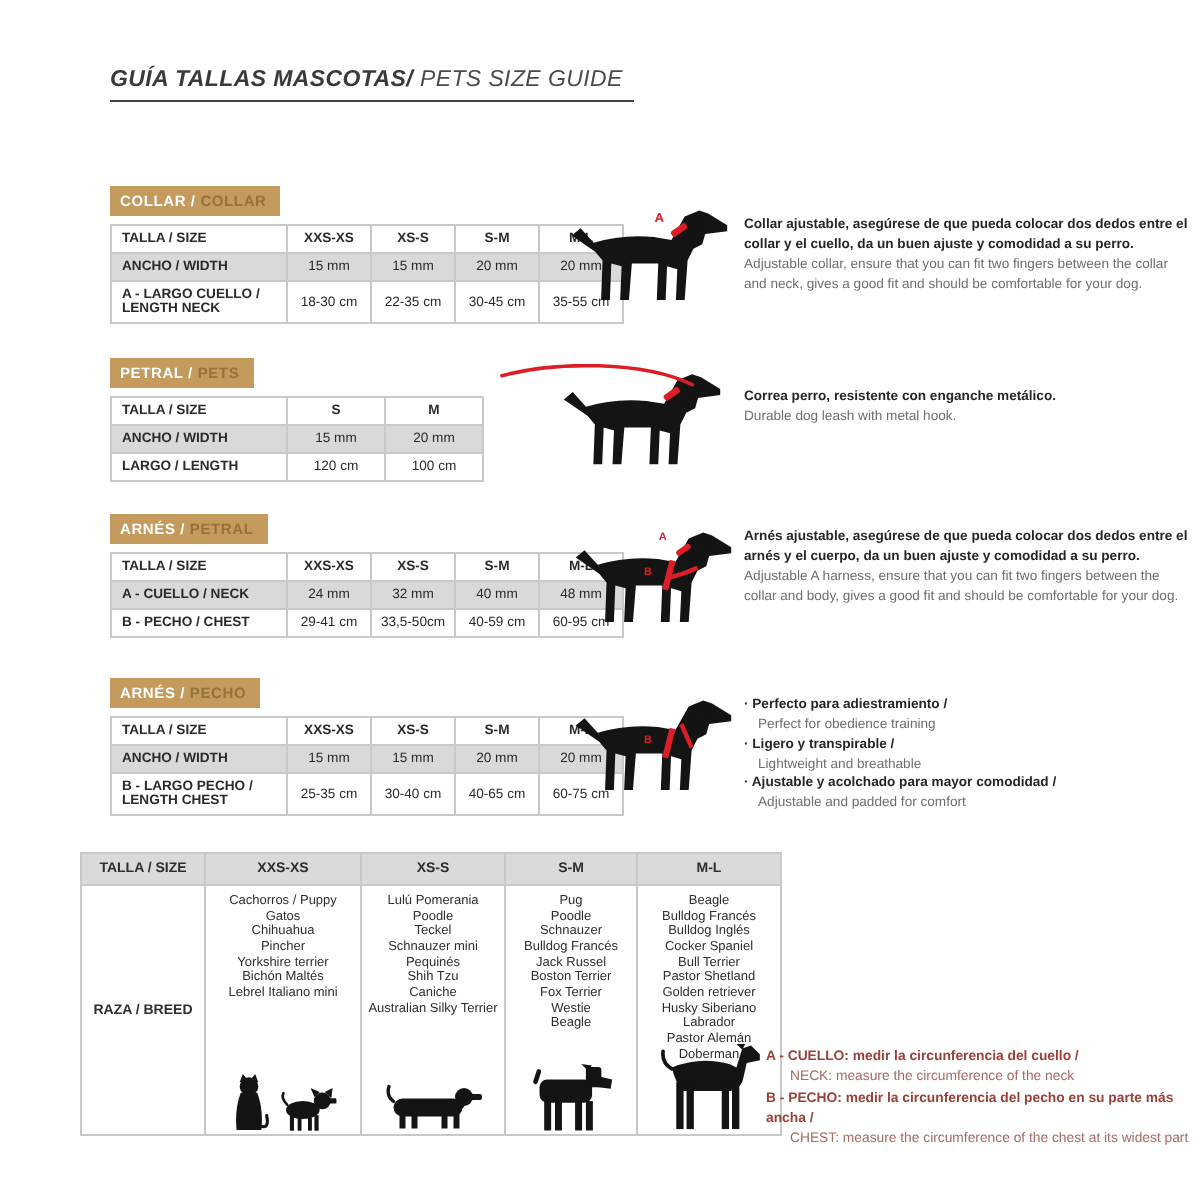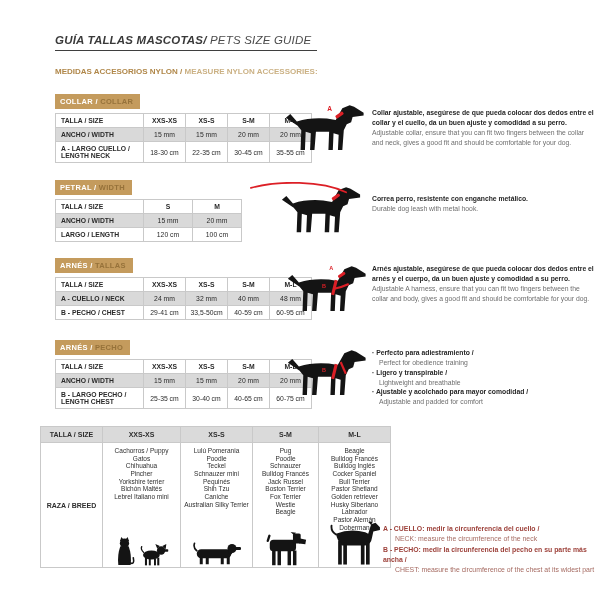--- a/index.html
+++ b/index.html
@@ -57,21 +57,20 @@
     <defs>
       <g id="sym-dog">
         <path d="M8 24 L14 19 L23 29 Q42 23 64 25 L76 27 L85 11 L95 7 L101 9 L114 17 L114 21 L99 23 L97 30 L91 33 L87 41 L85 68 L79 68 L80 47 L73 45 L72 68 L66 68 L67 43 L49 43 L47 68 L41 68 L42 45 L35 43 L34 68 L28 68 L29 41 L24 35 Z"></path>
         <ellipse cx="93" cy="17" rx="4.5" ry="8" transform="rotate(12 93 17)"></ellipse>
       </g>
     </defs>
   </svg>
 
   <div class="title"><b>GUÍA TALLAS MASCOTAS/</b><span class="en"> PETS SIZE GUIDE</span></div>
 
-  <div class="subtitle"><span>MEDIDAS ACCESORIOS NYLON / </span><span class="en">MEASURE NYLON ACCESSORIES:</span></div>
 
   <div class="sec" style="top:90px">
     <div class="badge"><span>COLLAR / </span><span class="en">COLLAR</span></div>
     <table class="spec">
       <tbody>
           <tr>
         <th class="lbl">TALLA / SIZE</th>
         <th class="v">XXS-XS</th>
         <th class="v">XS-S</th>
         <th class="v">S-M</th>
@@ -102,21 +101,21 @@
       <text x="71" y="15" text-anchor="end" font-size="9" font-weight="bold" fill="#DC1F26">A</text>
     </svg>
   </div>
 
   <div class="desc" style="top:108px">
     <span class="es">Collar ajustable, asegúrese de que pueda colocar dos dedos entre el collar y el cuello, da un buen ajuste y comodidad a su perro.</span>
     <span class="en">Adjustable collar, ensure that you can fit two fingers between the collar and neck, gives a good fit and should be comfortable for your dog.</span>
   </div>
 
   <div class="sec" style="top:176px">
-    <div class="badge"><span>PETRAL / </span><span class="en">WIDTH</span></div>
+    <div class="badge"><span>PETRAL / </span><span class="en">PETS</span></div>
     <table class="spec two">
       <tbody>
           <tr>
         <th class="lbl">TALLA / SIZE</th>
         <th class="v">S</th>
         <th class="v">M</th>
       </tr>
       <tr class="shade">
         <td class="lbl">ANCHO / WIDTH</td>
         <td class="v">15 mm</td>
@@ -138,21 +137,21 @@
       <rect x="113" y="18" width="12" height="4.5" rx="1.5" fill="#DC1F26" transform="rotate(-35 119 20)"></rect>
     </svg>
   </div>
 
   <div class="desc" style="top:194px">
     <span class="es">Correa perro, resistente con enganche metálico.</span><br>
     <span class="en">Durable dog leash with metal hook.</span>
   </div>
 
   <div class="sec" style="top:254px">
-    <div class="badge"><span>ARNÉS / </span><span class="en">TALLAS</span></div>
+    <div class="badge"><span>ARNÉS / </span><span class="en">PETRAL</span></div>
     <table class="spec">
       <tbody>
           <tr>
         <th class="lbl">TALLA / SIZE</th>
         <th class="v">XXS-XS</th>
         <th class="v">XS-S</th>
         <th class="v">S-M</th>
         <th class="v">M-L</th>
       </tr>
       <tr class="shade">

